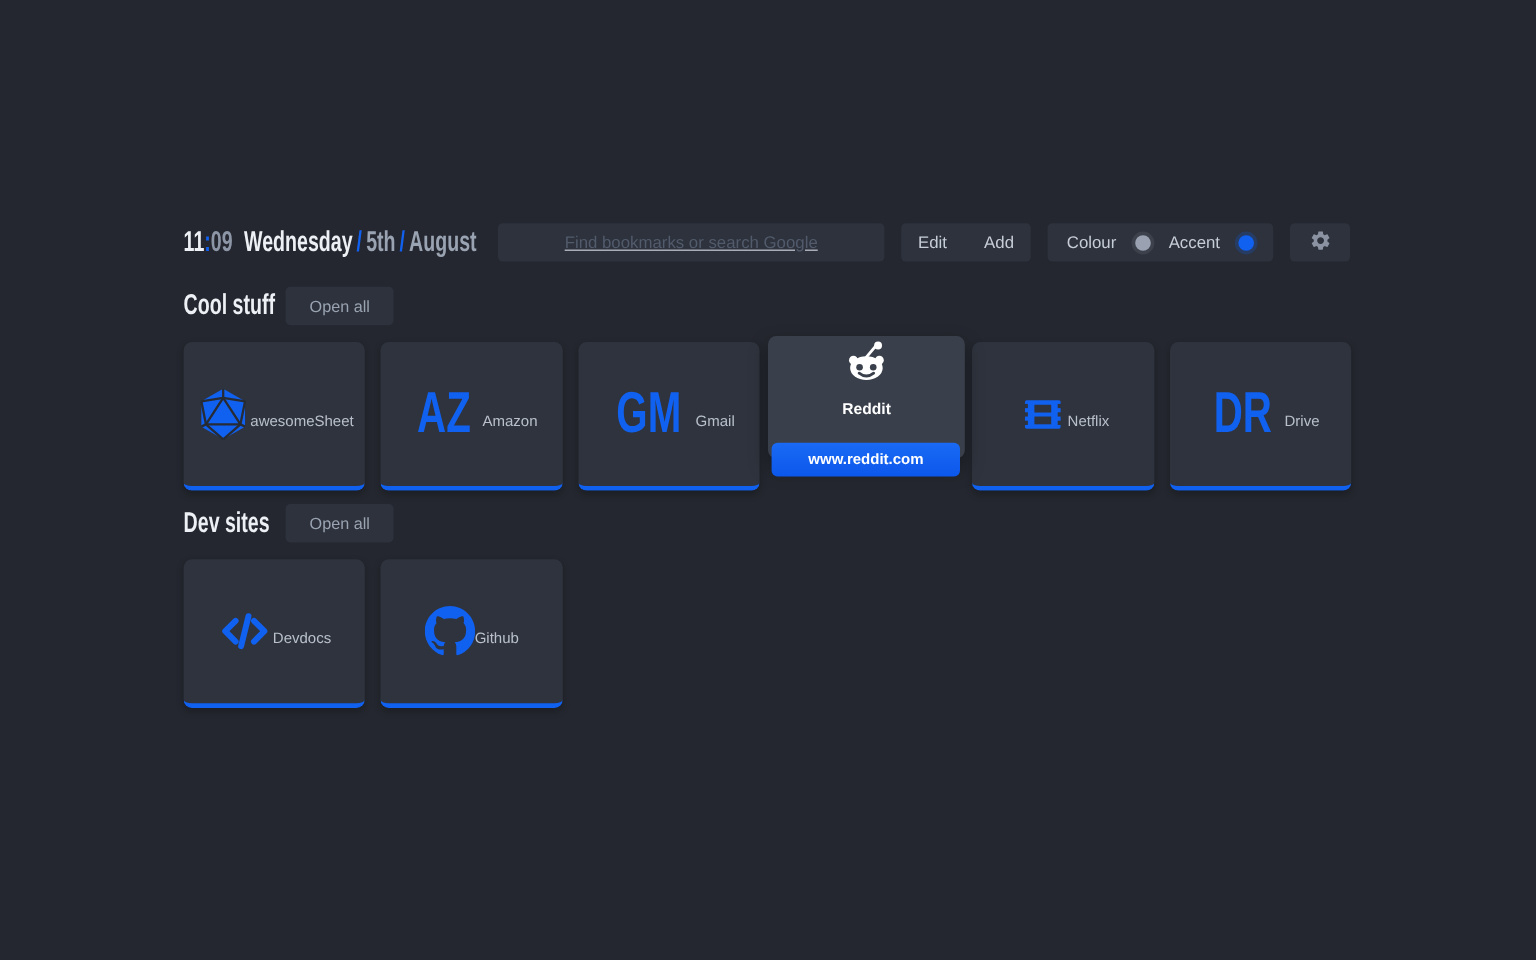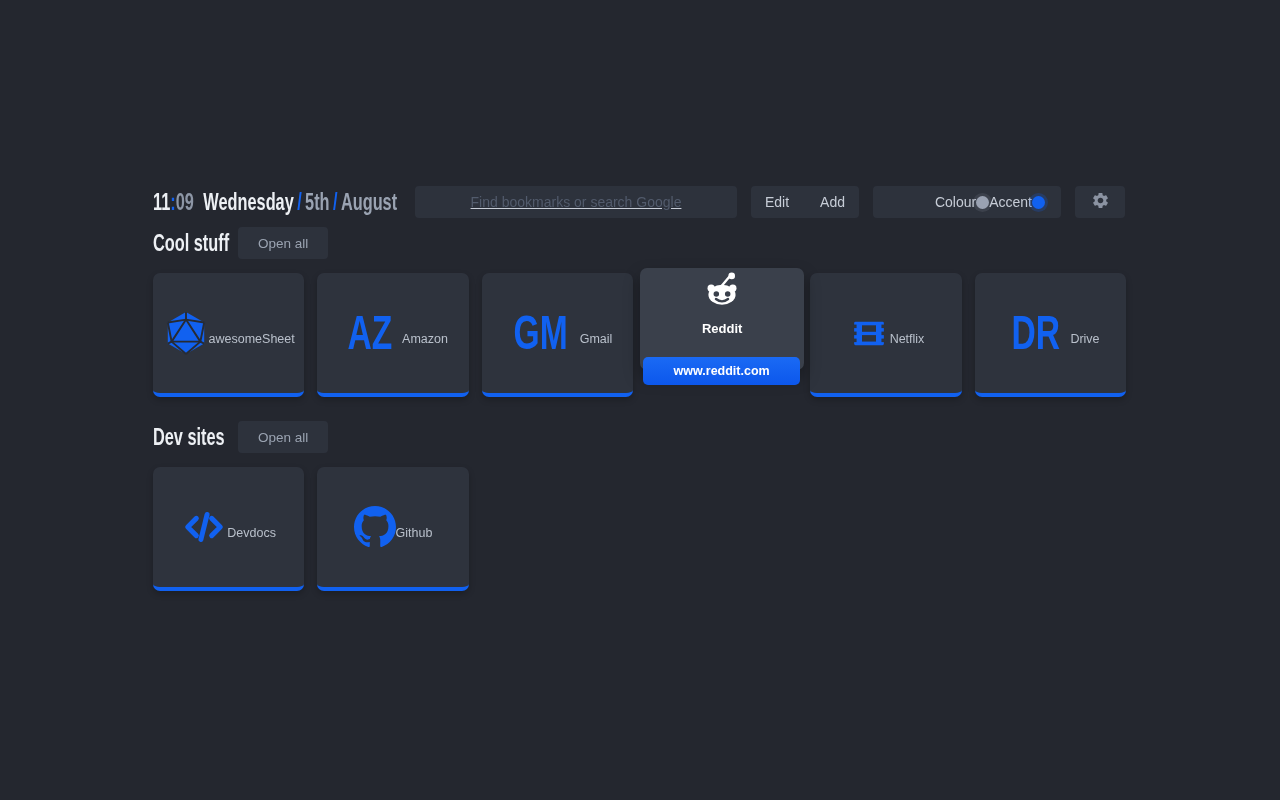--- a/index.html
+++ b/index.html
@@ -32,30 +32,30 @@
 
   .search-input{
     flex:none;width:322px;height:32px;background:var(--control);border:none;border-radius:4px;
     color:#c7cdd7;font-size:14px;text-align:center;font-family:"Liberation Sans",sans-serif;outline:none;text-decoration:underline;
   }
   .search-input::placeholder{color:#525b6c;}
 
   .ctl-group{flex:none;height:32px;background:var(--control);border-radius:4px;display:flex;align-items:center;}
   .editadd{width:108px;justify-content:space-between;padding:0 14px;}
   .ctl-btn{background:none;border:none;color:var(--txt-control);font-size:14px;font-family:"Liberation Sans",sans-serif;cursor:pointer;padding:0;}
-  .theme{width:188px;justify-content:flex-end;padding:0 16px;}
+  .theme{width:188px;justify-content:space-between;padding:0 16px;}
   .ctl-label{color:var(--txt-control);font-size:14px;}
   .dot{width:13px;height:13px;border-radius:50%;flex:none;cursor:pointer;}
   .dot-colour{background:#9aa2b2;box-shadow:0 0 0 3px rgba(154,162,178,0.14);}
   .dot-accent{background:var(--accent);box-shadow:0 0 0 3px rgba(17,97,240,0.22);}
   .gear-btn{flex:none;width:50px;height:32px;background:var(--control);border:none;border-radius:4px;display:flex;align-items:center;justify-content:center;cursor:pointer;}
 
   
-  .section-head{margin-top:9px;display:flex;align-items:center;height:32px;gap:13px;}
-  .section-head.second{margin-top:24px;}
+  .section-head{margin-top:21px;display:flex;align-items:center;height:32px;gap:13px;}
+  .section-head.second{margin-top:11px;}
   .sec-title{width:72px;flex:none;font-weight:bold;font-size:24px;color:var(--txt-bright);}
   .openall-btn{height:32px;padding:0 20px;background:var(--control);border:none;border-radius:4px;
     color:#9aa3b1;font-size:13.5px;font-family:"Liberation Sans",sans-serif;cursor:pointer;}
 
   .grid{margin-top:14px;display:grid;grid-template-columns:repeat(6,1fr);gap:13px;}
   .tile{
     position:relative;height:124px;background:var(--tile);border-radius:7px;
     border-bottom:4px solid var(--accent);
     display:flex;flex-direction:row;align-items:center;justify-content:center;
     box-shadow:0 3px 6px rgba(0,0,0,0.22);cursor:pointer;

